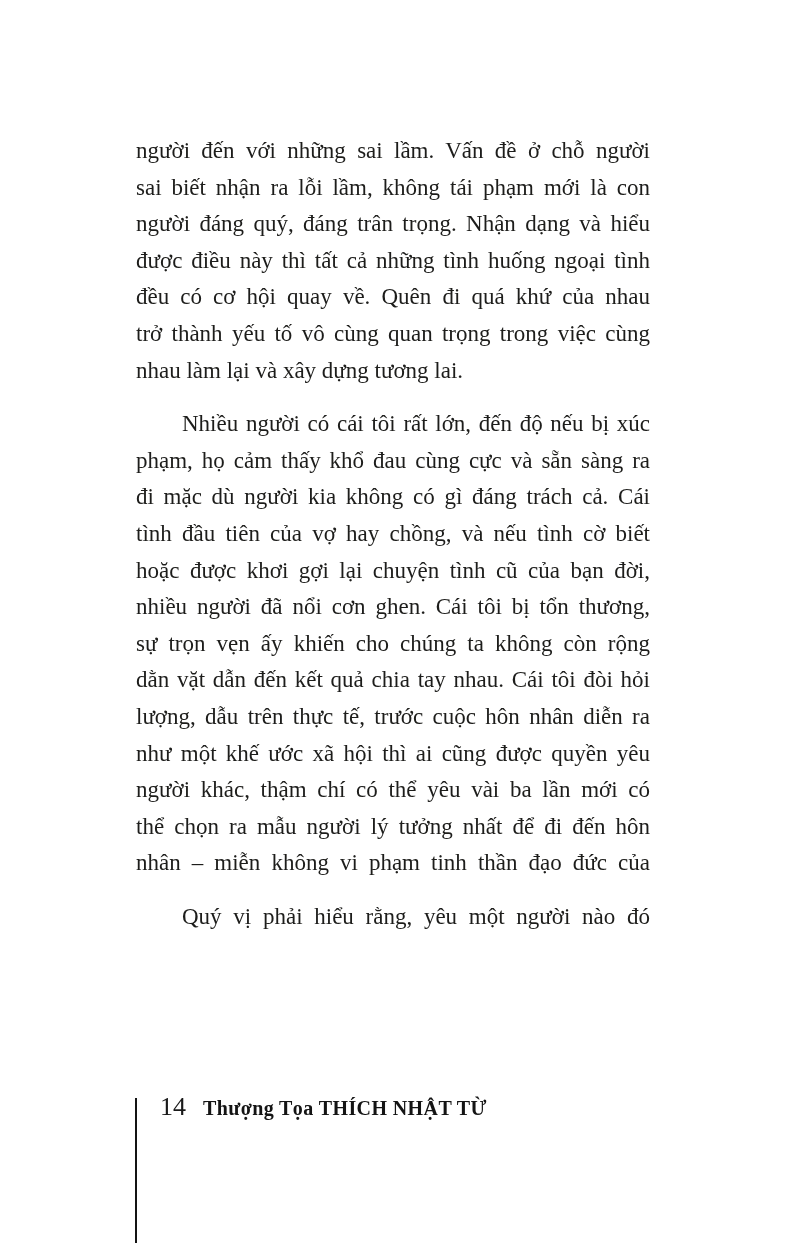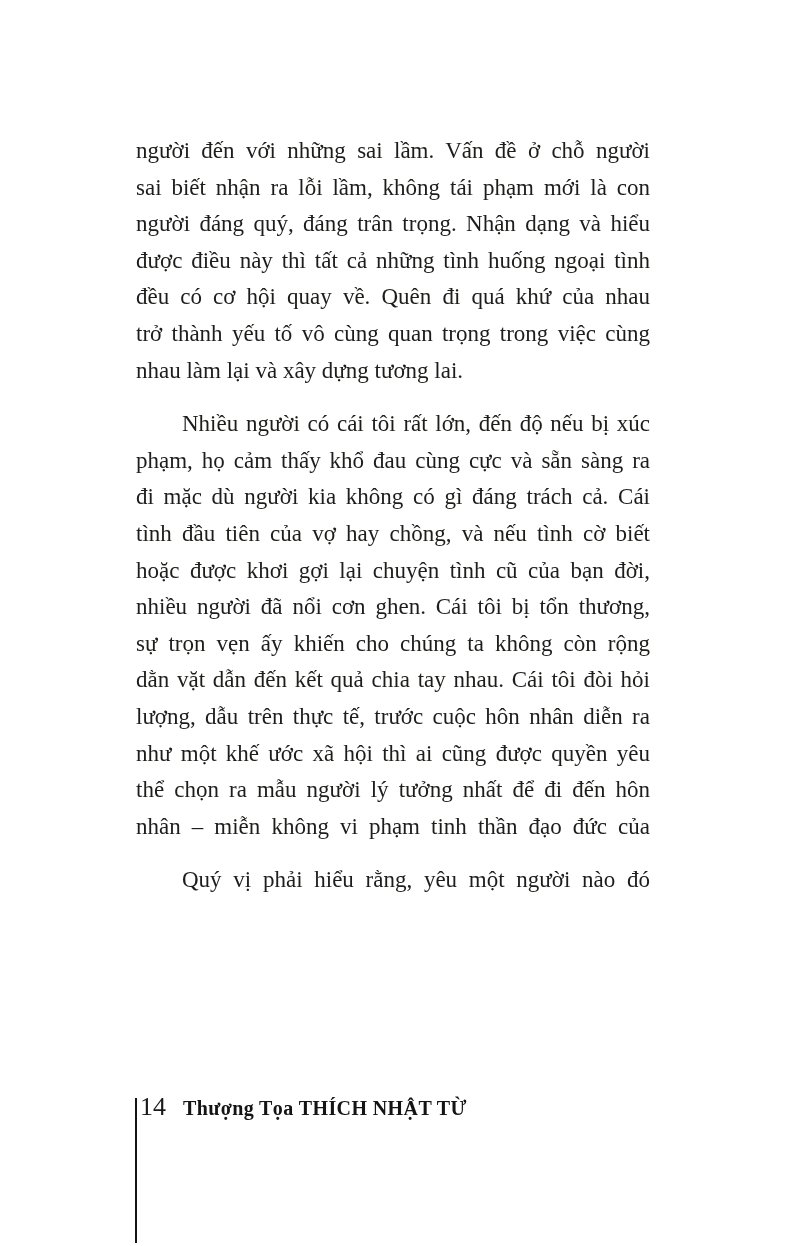--- a/index.html
+++ b/index.html
@@ -47,21 +47,21 @@
   .footer-rule {
     position: absolute;
     left: 135px;
     top: 1098px;
     width: 2px;
     height: 145px;
     background: #141414;
   }
   .footer-row {
     position: absolute;
-    left: 140px;
+    left: 160px;
     top: 1092px;
     display: flex;
     align-items: baseline;
     white-space: nowrap;
   }
   .page-number {
     font-size: 26px;
     color: #191919;
   }
   .running-title {
@@ -92,20 +92,21 @@
         <div class="line indent">Nhiều người có cái tôi rất lớn, đến độ nếu bị xúc</div>
         <div class="line">phạm, họ cảm thấy khổ đau cùng cực và sẵn sàng ra</div>
         <div class="line">đi mặc dù người kia không có gì đáng trách cả. Cái</div>
         <div class="line">tình đầu tiên của vợ hay chồng, và nếu tình cờ biết</div>
         <div class="line">hoặc được khơi gợi lại chuyện tình cũ của bạn đời,</div>
         <div class="line">nhiều người đã nổi cơn ghen. Cái tôi bị tổn thương,</div>
         <div class="line">sự trọn vẹn ấy khiến cho chúng ta không còn rộng</div>
         <div class="line">dằn vặt dẫn đến kết quả chia tay nhau. Cái tôi đòi hỏi</div>
         <div class="line">lượng, dẫu trên thực tế, trước cuộc hôn nhân diễn ra</div>
         <div class="line">như một khế ước xã hội thì ai cũng được quyền yêu</div>
+        <div class="line">người khác, thậm chí có thể yêu vài ba lần mới có</div>
         <div class="line">thể chọn ra mẫu người lý tưởng nhất để đi đến hôn</div>
         <div class="line">nhân – miễn không vi phạm tinh thần đạo đức của</div>
       </div>
       <div class="para">
         <div class="line indent">Quý vị phải hiểu rằng, yêu một người nào đó</div>
       </div>
     </div>
 
   <div class="footer-rule"></div>
 

